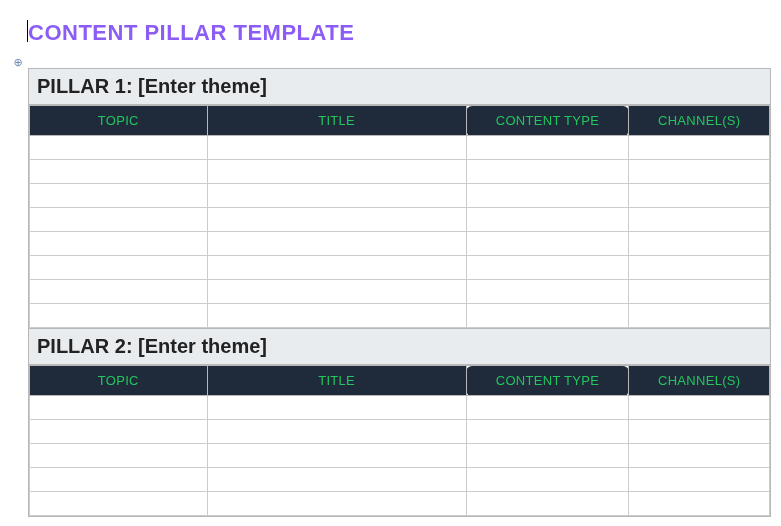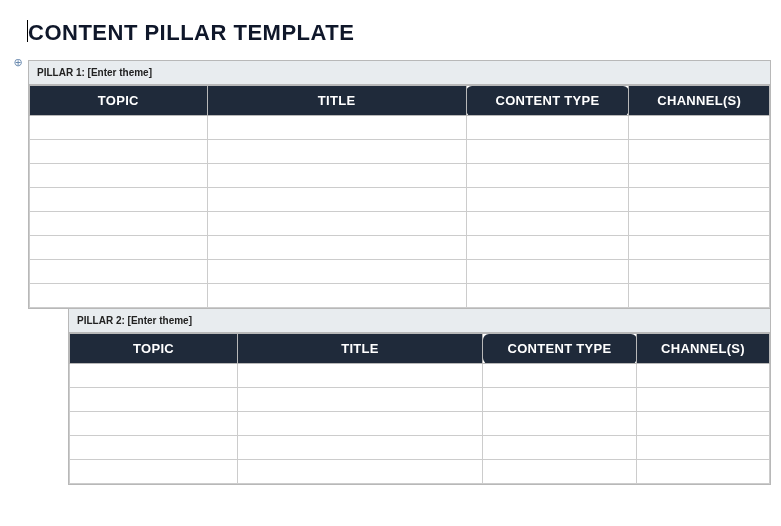--- a/index.html
+++ b/index.html
@@ -10,23 +10,23 @@
     body {
       font-family: Arial, Helvetica, sans-serif;
       background: #ffffff;
       padding: 20px 10px 10px 28px;
       width: 781px;
       position: relative;
     }
     .page-title {
       font-size: 22px;
       font-weight: bold;
-      color: #0f172a;
+      color: #8b5cf6;
       letter-spacing: 0.5px;
-      margin-bottom: 14px;
+      margin-bottom: 22px;
       position: relative;
     }
     .cursor-mark {
       position: absolute;
       left: -1px;
       top: 0;
       width: 1px;
       height: 22px;
       background: #000;
     }
@@ -40,42 +40,41 @@
       color: #6a8aaf;
       line-height: 12px;
       text-align: center;
     }
     .pillar-block {
       border: 1px solid #b8b8b8;
       margin-bottom: 0;
     }
     .pillar-block + .pillar-block {
       margin-top: -1px;
-      margin-left: 40px;
     }
     .pillar-header {
       background: #e8ecef;
       padding: 6px 8px;
-      font-size: 10px;
+      font-size: 20px;
       font-weight: bold;
       color: #222;
       border-bottom: 1px solid #b8b8b8;
     }
     table {
       width: 100%;
       border-collapse: collapse;
       table-layout: fixed;
     }
     thead tr {
       background: #1f2a3a;
     }
     th {
-      color: #ffffff;
+      color: #22c55e;
       font-size: 13px;
-      font-weight: bold;
+      font-weight: normal;
       padding: 7px 4px;
       text-align: center;
       border: 1px solid #b8b8b8;
       letter-spacing: 0.3px;
     }
     td {
       height: 24px;
       border: 1px solid #cccccc;
       background: #ffffff;
       padding: 2px 4px;

